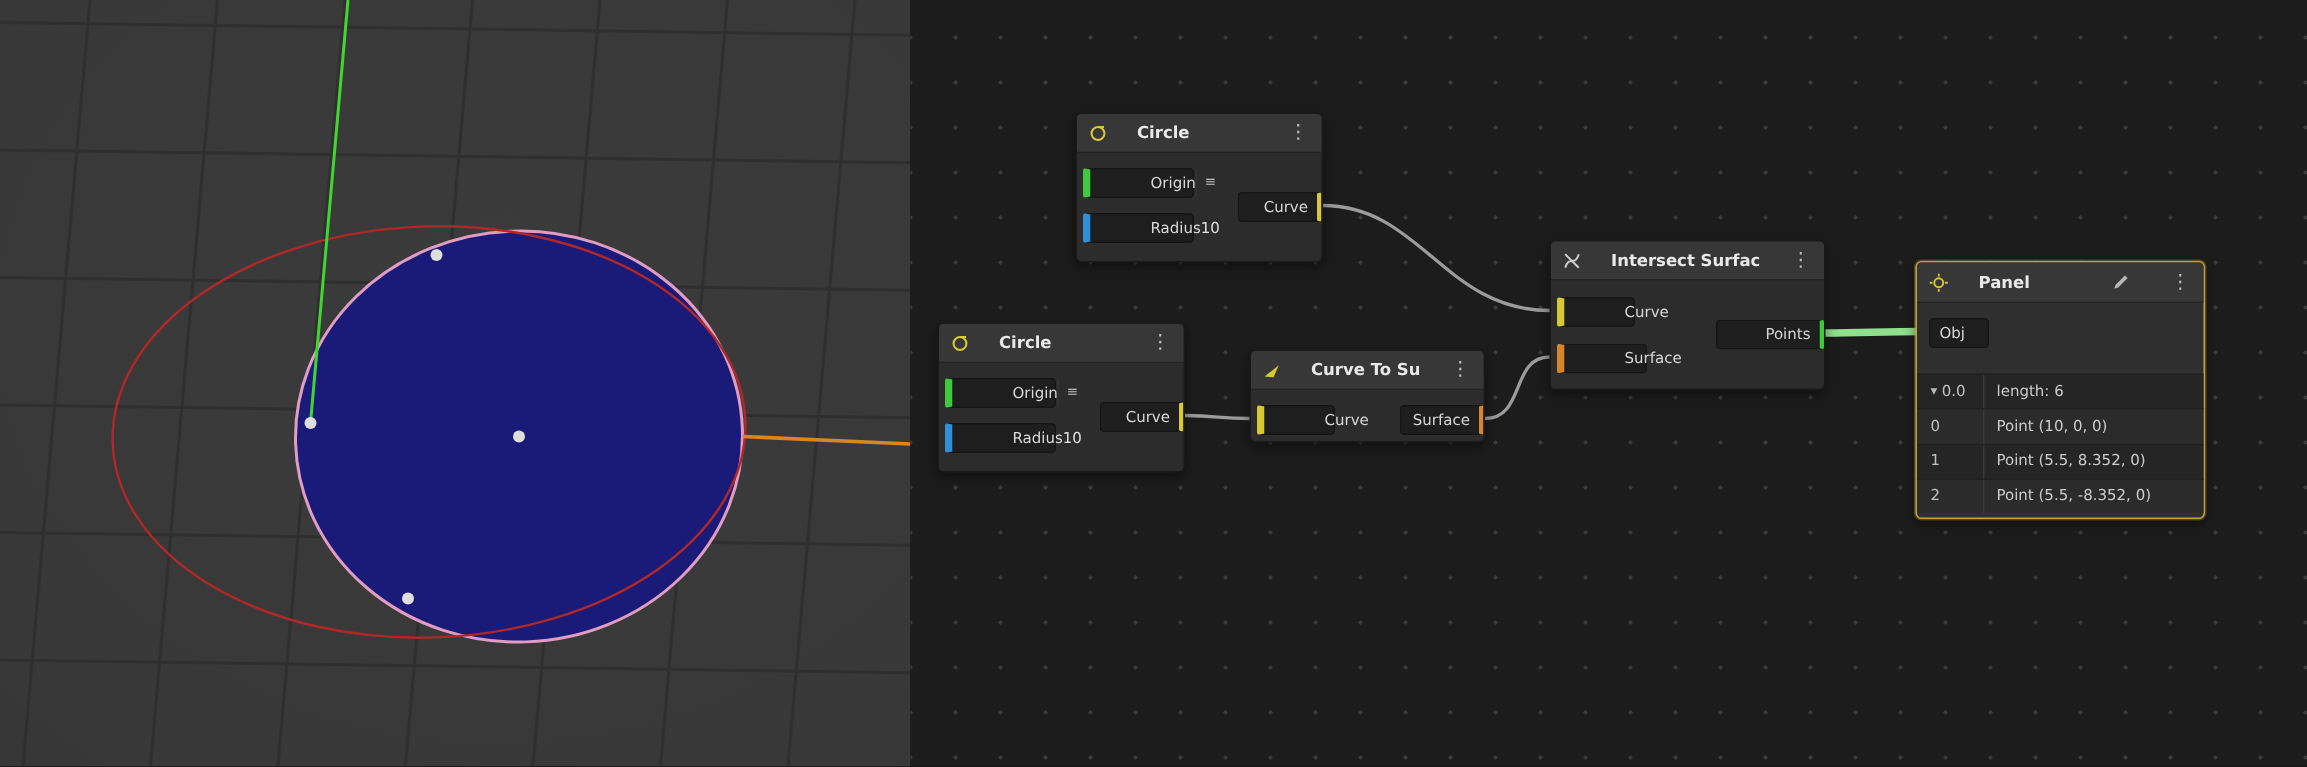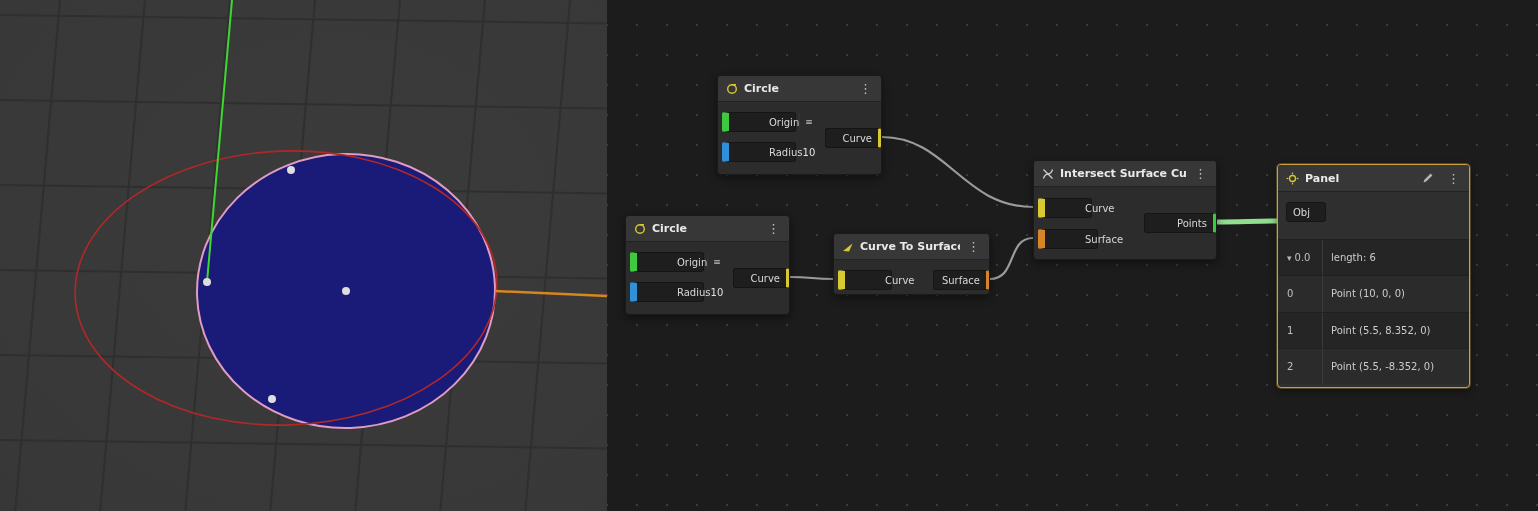--- a/index.html
+++ b/index.html
@@ -24,36 +24,36 @@
   .wires { position:absolute; left:0; top:0; }
 
   .node {
     position:absolute; background:var(--node_bg,#2c2c2c);
     border:1px solid #1a1a1a; border-radius:4px;
     box-shadow:0 3px 8px rgba(0,0,0,.45);
   }
   .node.selected { background:#2f2f2f; border:1px solid var(--selected_border,#c9a03a);
                    box-shadow:0 0 0 1px rgba(201,160,58,.35), 0 3px 8px rgba(0,0,0,.45); }
   .node-header {
-    height:26px; display:flex; align-items:center; gap:6px; padding:0 8px;
+    height:26px; display:flex; align-items:center; gap:20px; padding:0 8px;
     background:var(--node_header,#373737); border-bottom:1px solid #222;
     border-radius:3px 3px 0 0;
   }
   .node.selected .node-header { height:27px; }
   .node-title { font-size:11px; font-weight:bold; color:#e9e9e9; flex:1;
                 white-space:nowrap; overflow:hidden; }
   .menu-dots { color:#c0c0c0; font-size:13px; line-height:1; padding:0 1px; cursor:pointer; }
   .nicon { display:flex; align-items:center; }
 
   .socket {
     position:absolute; height:20px; display:flex; align-items:center;
     background:var(--socket_bg,#1e1e1e); border:1px solid #151515; border-radius:3px;
     font-size:10px; color:#d8d8d8; padding:0 6px; white-space:nowrap; cursor:pointer;
   }
-  .socket.in  { border-left:7px solid #84cc16; border-radius:2px 3px 3px 2px;padding-left:40px; }
+  .socket.in  { border-left:5px solid #84cc16; border-radius:2px 3px 3px 2px;padding-left:40px; }
   .socket.out { right:0; border-right:3px solid #888; border-radius:3px 2px 2px 3px;
                 justify-content:flex-end; }
   .socket.p-green  { border-left-color:var(--port_green,#3fc93f); }
   .socket.p-blue   { border-left-color:var(--port_blue,#2f8fd8); }
   .socket.p-yellow-in  { border-left-color:var(--port_yellow,#d8c832); }
   .socket.p-orange-in  { border-left-color:var(--port_orange,#d8842a); }
   .socket.p-yellow-out { border-right-color:var(--port_yellow,#d8c832); }
   .socket.p-orange-out { border-right-color:var(--port_orange,#d8842a); }
   .socket.p-green-out  { border-right-color:var(--port_green,#3fc93f); }
   .socket .val { margin-left:auto; color:#e0e0e0; }
@@ -207,21 +207,21 @@
       <span>Curve</span>
     </div>
     <div class="socket in p-orange-in" style="left:4px; top:68px; width:60px">
       <span>Surface</span>
     </div>
     <div class="socket out p-green-out" style="top:52px; width:72px">
       <span>Points</span>
     </div>
   </div>
 
-  <div class="node selected" style="left:670px; top:164px; width:193px; height:224px">
+  <div class="node selected" style="left:670px; top:174px; width:193px; height:172px">
     <div class="node-header">
       <span class="nicon">
         <svg width="13" height="13" viewBox="0 0 13 13">
           <circle cx="6.5" cy="6.5" r="3" fill="none" stroke="var(--port_yellow,#d8c832)" stroke-width="1.3"></circle>
           <g stroke="var(--port_yellow,#d8c832)" stroke-width="1.2">
             <line x1="6.5" y1="0.5" x2="6.5" y2="2.3"></line>
               <line x1="6.5" y1="10.7" x2="6.5" y2="12.5"></line>
             <line x1="0.5" y1="6.5" x2="2.3" y2="6.5"></line>
               <line x1="10.7" y1="6.5" x2="12.5" y2="6.5"></line>
           </g>

